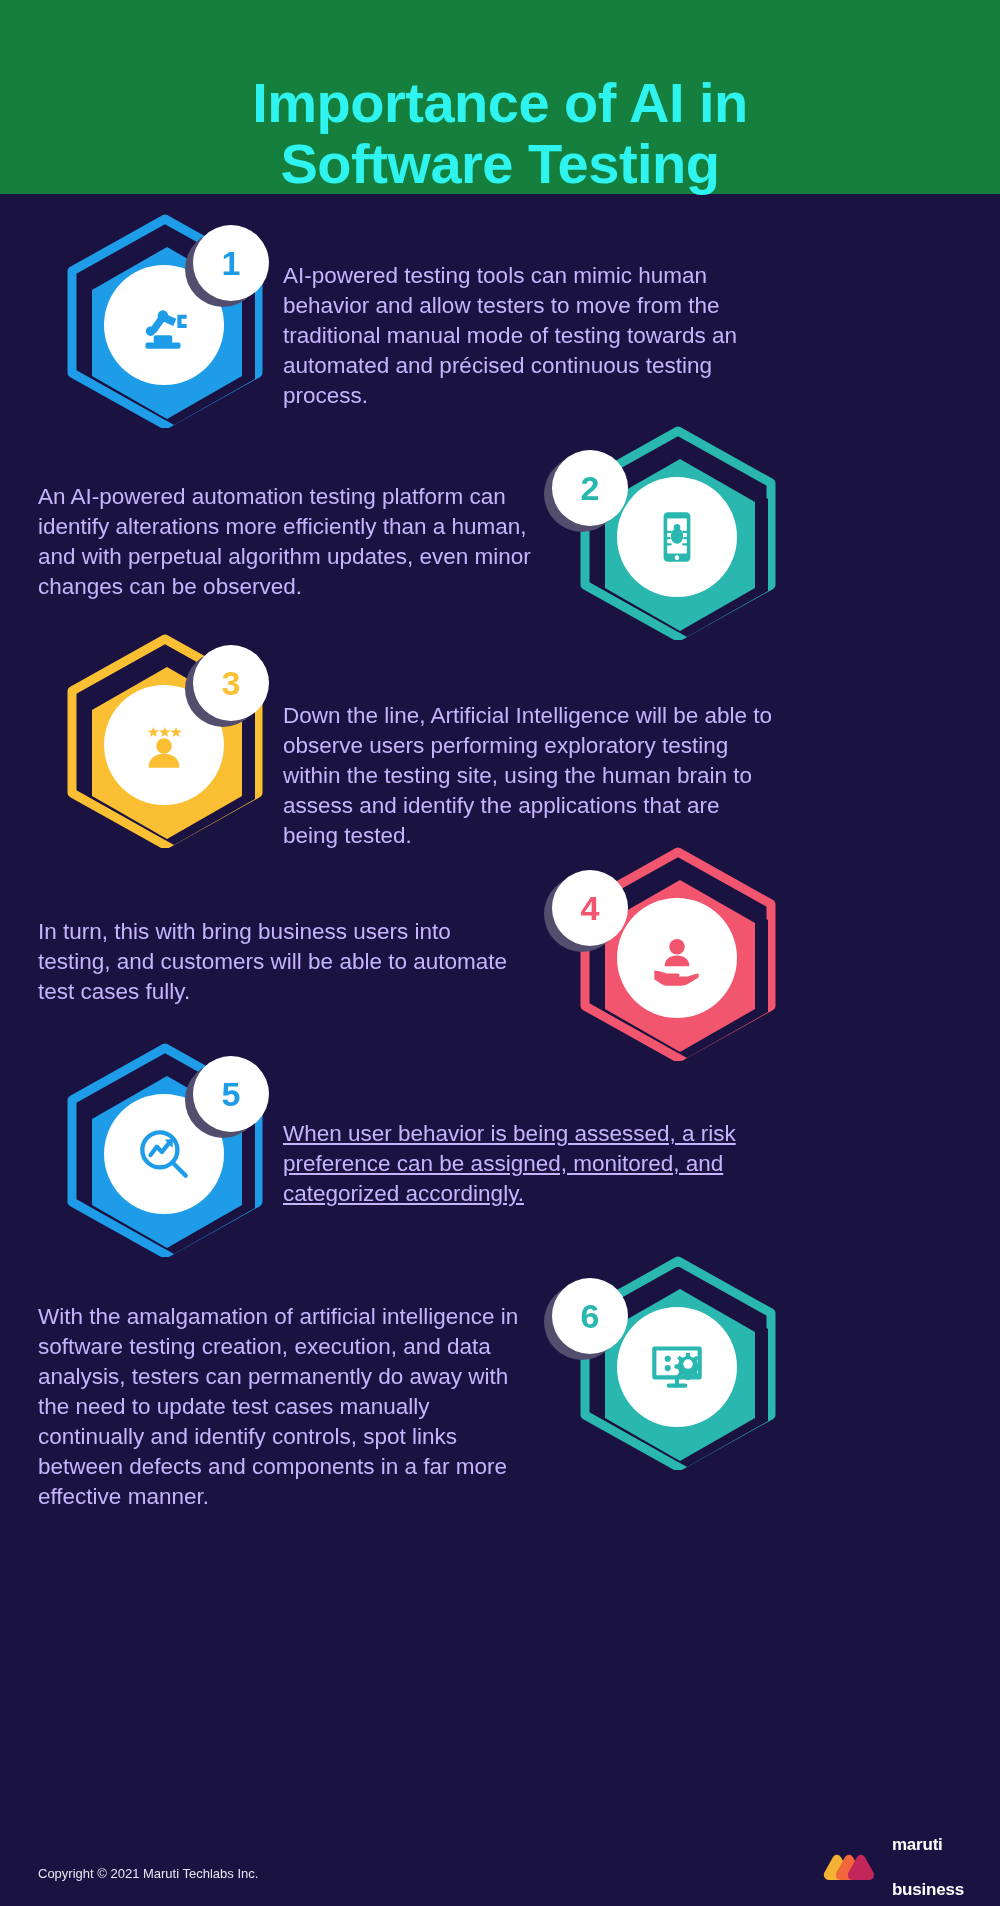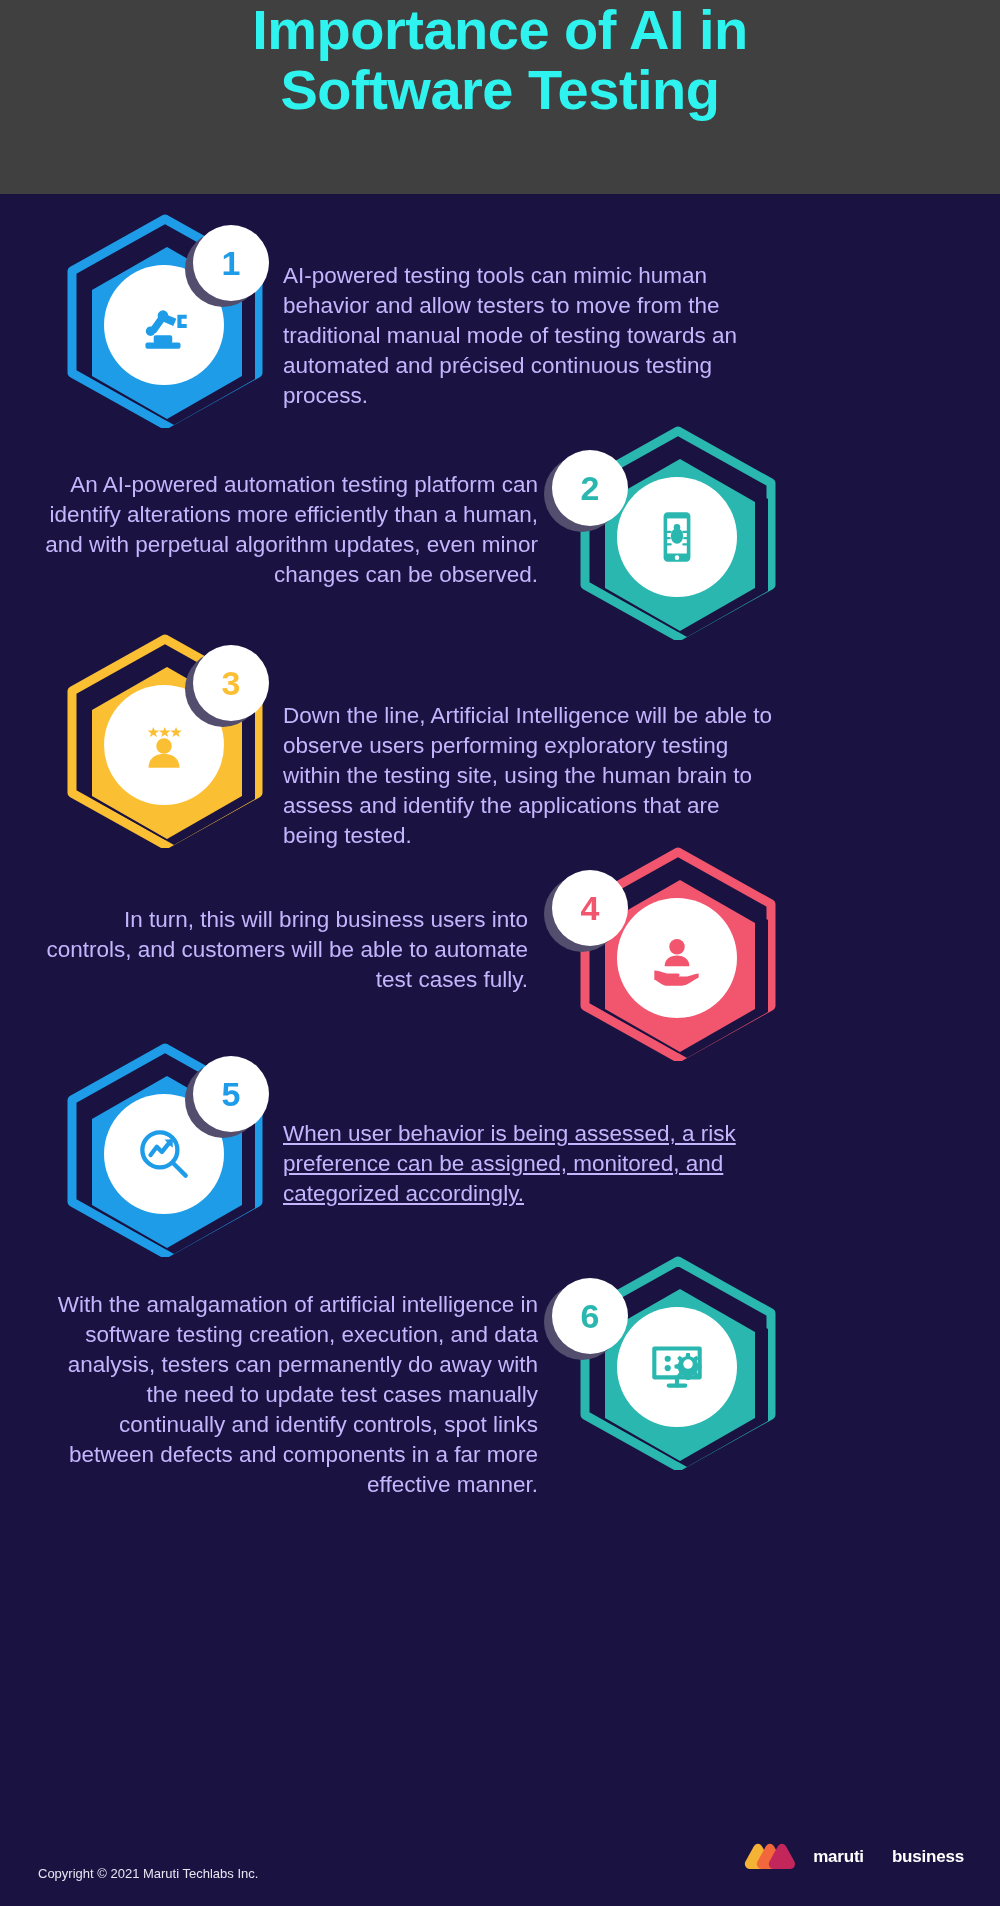--- a/index.html
+++ b/index.html
@@ -7,22 +7,22 @@
     width: 1000px; height: 1906px;
     background: #1a1342;
     font-family: "Liberation Sans", sans-serif;
     overflow: hidden;
   }
   .page { position: relative; width: 1000px; height: 1906px; background: #1a1342; }
 
   
   .header {
     position: absolute; left: 0; top: 0; width: 1000px; height: 194px;
-    background: #404040;
-    display: flex; align-items: flex-start; justify-content: center;
+    background: #15803d;
+    display: flex; align-items: flex-end; justify-content: center;
   }
   .header-title {
     color: #2ff3ee;
     font-size: 56px;
     font-weight: bold;
     line-height: 1.08;
     text-align: center;
     letter-spacing: -0.5px;
     white-space: pre-line;
     font-family: "Liberation Sans", sans-serif;
@@ -47,32 +47,32 @@
   }
 
   .body-text {
     position: absolute;
     color: #c4b5fd;
     font-size: 22.5px;
     line-height: 1.33;
     font-family: "Liberation Sans", sans-serif;
   }
   .body-text.left { text-align: left; }
-  .body-text.center { text-align: right; }
+  .body-text.center { text-align: left; margin-top: 12px; }
 
   
   .footer { position: absolute; left: 0; bottom: 0; width: 1000px; height: 92px; }
   .copyright {
     position: absolute; left: 38px; top: 52px;
     color: #e9e6f2; font-size: 13px;
     font-family: "Liberation Sans", sans-serif;
   }
   .logo { position: absolute; right: 36px; top: 22px; display: flex; align-items: center; gap: 11px; }
   .logo-mark { width: 58px; height: 40px; }
-  .logo-type { display: flex; flex-direction: row; line-height: 1.0; gap: 28px; }
+  .logo-type { display: flex; flex-direction: column; line-height: 1.0; gap: 28px; }
   .logo-type span {
     color: #ffffff; font-size: 17px; font-weight: bold; letter-spacing: -0.2px;
     font-family: "Liberation Sans", sans-serif;
   }
 </style>
 </head>
 <body>
 
 <div class="page">
 
@@ -173,21 +173,21 @@
               <g fill="#f2566e">
                 <circle cx="32" cy="21" r="7.5"></circle>
                 <path d="M20 40 c0-7 5.4-10.5 12-10.5 S44 33 44 40 Z"></path>
                 <path d="M10 44 c6 0 9 3 14 3 h9 c2 0 2 3 0 3 h-9 c-1.5 0-1.5 0 0 0 h16 c5 0 9-3 13-3 v4 c-6 3-11 8-17 8 H23 c-6 0-9-5-13-6 z"></path>
               </g>
             </svg>
           </div>
         </div>
         <div class="shadowdot" style="left: 544px; top: 876px;"></div>
         <div class="badge" style="left: 552px; top: 870px; color: rgb(242, 86, 110); box-shadow: none;">4</div>
-        <div class="body-text center" style="left: 38px; top: 905px; width: 490px;">In turn, this will bring business users into controls, and customers will be able to automate test cases fully.</div>
+        <div class="body-text center" style="left: 38px; top: 905px; width: 490px;">In turn, this with bring business users into testing, and customers will be able to automate test cases fully.</div>
       </div>
       <div class="item">
         <div class="hexwrap" style="left: 50px; top: 1042px;">
           <svg class="hx" viewBox="0 0 230 215">
             <polygon points="115,6 208,58 208,160 115,212 22,160 22,58" fill="none" stroke="#1e9ce8" stroke-width="9" stroke-linejoin="round"></polygon>
             <polygon points="124,28 205,74 205,166 124,212 43,166 43,74" fill="#1a1342"></polygon>
             <polygon points="117,34 192,77 192,163 117,206 42,163 42,77" fill="#1e9ce8"></polygon>
           </svg>
           <div style="position:absolute;left:54px;top:52px;width:120px;height:120px;border-radius:50%;background:#ffffff;display:flex;align-items:center;justify-content:center;">
             <svg viewBox="0 0 64 64" width="66" height="66">

